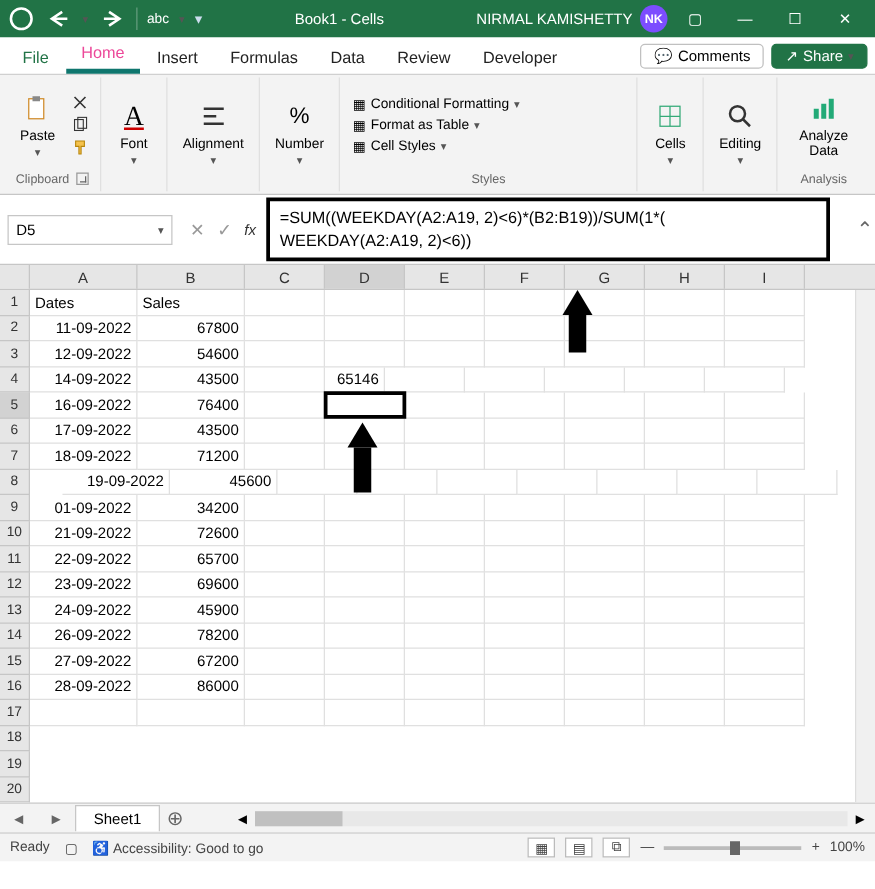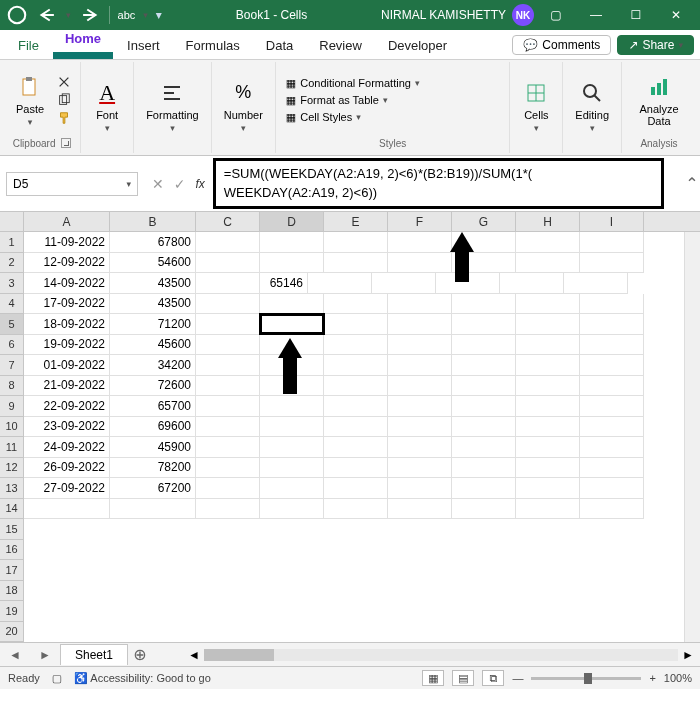--- a/index.html
+++ b/index.html
@@ -13,21 +13,21 @@
   .titlebar-center { flex: 1; text-align: center; }
   .titlebar-right { display: flex; align-items: center; gap: 4px; }
   .user-chip { display: flex; align-items: center; gap: 6px; }
   .user-avatar { width: 22px; height: 22px; border-radius: 50%; background: #7c4dff; display: flex; align-items: center; justify-content: center; font-size: 10px; font-weight: bold; }
   .winbtn { width: 36px; height: 30px; display: flex; align-items: center; justify-content: center; cursor: pointer; color:#fff; }
   
   .tabstrip { background: #fff; height: 30px; display: flex; align-items: flex-end; padding: 0 6px; border-bottom: 1px solid #d0d0d0; justify-content: space-between; }
   .tabstrip-left { display: flex; align-items: flex-end; gap: 2px; }
   .rtab { padding: 6px 12px; font-size: 13px; cursor: pointer; color: #222; }
   .rtab.file { color: #217346; font-weight: 400; }
-  .rtab.active { color: #6d28d9; border-bottom: 7px solid #0f766e; font-weight: 700; }
+  .rtab.active { color: #ec4899; border-bottom: 4px solid #0f766e; font-weight: 400; }
   .tabstrip-right { display: flex; gap: 6px; align-items:center; padding-bottom:4px;}
   .pill { border: 1px solid #c0c0c0; border-radius: 4px; padding: 2px 10px; font-size: 12px; cursor: pointer; display:flex; align-items:center; gap:4px; }
   .pill.share { background: #217346; color: #fff; border-color:#217346; }
   
   .ribbon { background: #f3f3f3; height: 96px; display: flex; border-bottom: 1px solid #c6c6c6; padding: 2px 4px; }
   .rgroup { display: flex; flex-direction: column; align-items: center; padding: 2px 6px; border-right: 1px solid #e0e0e0; }
   .rgroup-body { flex:1; display:flex; align-items:center; gap:4px; }
   .rgroup-label { font-size: 10px; color: #666; padding: 2px 0; display:flex; align-items:flex-start; gap:6px; }
   .rbtn-lg { display: flex; flex-direction: column; align-items: center; justify-content: center; padding: 2px 6px; cursor: pointer; font-size:11px; gap:2px;}
   .ricon { width: 28px; height: 28px; display:flex; align-items:center; justify-content:center; }
@@ -198,21 +198,21 @@
   </div>
 
   <div class="rgroup">
     <div class="rgroup-body">
       <div class="rbtn-lg">
         <span class="ricon">
             <svg viewBox="0 0 24 24">
               <path d="M4 6h16M4 12h10M4 18h16" stroke="#333" stroke-width="2"></path>
             </svg>
           </span>
-        <span>Formatting</span>
+        <span>Alignment</span>
           <span class="caret-dn">▾</span>
       </div>
     </div>
     <div class="rgroup-label"></div>
   </div>
 
   <div class="rgroup">
     <div class="rgroup-body">
       <div class="rbtn-lg">
         <span class="ricon" style="font-size:18px;">%</span>
@@ -351,20 +351,31 @@
         <div class="rh">18</div>
         <div class="rh">19</div>
         <div class="rh">20</div>
       </div>
     <div class="cells" id="cells">
       <div class="active-cell-box" style="left:235px; top:81px; width:66px; height:22px;"></div>
       <div class="arrow-anno" style="left:254px; top:106px;">
         <div class="head"></div>
           <div class="shaft"></div>
       </div>
+    <div class="row">
+          <div class="cell cw-A" style="width: 86px;">Dates</div>
+          <div class="cell cw-B" style="width: 86px;">Sales</div>
+          <div class="cell cw-C" style="width: 64px;"></div>
+          <div class="cell cw-D" style="width: 64px;"></div>
+          <div class="cell cw-E" style="width: 64px;"></div>
+          <div class="cell cw-F" style="width: 64px;"></div>
+          <div class="cell cw-G" style="width: 64px;"></div>
+          <div class="cell cw-H" style="width: 64px;"></div>
+          <div class="cell cw-I" style="width: 64px;"></div>
+        </div>
         <div class="row">
           <div class="cell cw-A ar" style="width: 86px;">11-09-2022</div>
           <div class="cell cw-B ar" style="width: 86px;">67800</div>
           <div class="cell cw-C" style="width: 64px;"></div>
           <div class="cell cw-D" style="width: 64px;"></div>
           <div class="cell cw-E" style="width: 64px;"></div>
           <div class="cell cw-F" style="width: 64px;"></div>
           <div class="cell cw-G" style="width: 64px;"></div>
           <div class="cell cw-H" style="width: 64px;"></div>
           <div class="cell cw-I" style="width: 64px;"></div>
@@ -385,20 +396,31 @@
           <div class="cell cw-B ar" style="width: 86px;">43500</div>
           <div class="cell cw-C" style="width: 64px;"></div>
           <div class="cell cw-D ar" style="width: 48px; padding-left: 24px;">65146</div>
           <div class="cell cw-E" style="width: 64px;"></div>
           <div class="cell cw-F" style="width: 64px;"></div>
           <div class="cell cw-G" style="width: 64px;"></div>
           <div class="cell cw-H" style="width: 64px;"></div>
           <div class="cell cw-I" style="width: 64px;"></div>
         </div>
         <div class="row">
+          <div class="cell cw-A ar" style="width: 86px;">16-09-2022</div>
+          <div class="cell cw-B ar" style="width: 86px;">76400</div>
+          <div class="cell cw-C" style="width: 64px;"></div>
+          <div class="cell cw-D" style="width: 64px;"></div>
+          <div class="cell cw-E" style="width: 64px;"></div>
+          <div class="cell cw-F" style="width: 64px;"></div>
+          <div class="cell cw-G" style="width: 64px;"></div>
+          <div class="cell cw-H" style="width: 64px;"></div>
+          <div class="cell cw-I" style="width: 64px;"></div>
+        </div>
+        <div class="row">
           <div class="cell cw-A ar" style="width: 86px;">17-09-2022</div>
           <div class="cell cw-B ar" style="width: 86px;">43500</div>
           <div class="cell cw-C" style="width: 64px;"></div>
           <div class="cell cw-D" style="width: 64px;"></div>
           <div class="cell cw-E" style="width: 64px;"></div>
           <div class="cell cw-F" style="width: 64px;"></div>
           <div class="cell cw-G" style="width: 64px;"></div>
           <div class="cell cw-H" style="width: 64px;"></div>
           <div class="cell cw-I" style="width: 64px;"></div>
         </div>
@@ -407,21 +429,21 @@
           <div class="cell cw-B ar" style="width: 86px;">71200</div>
           <div class="cell cw-C" style="width: 64px;"></div>
           <div class="cell cw-D" style="width: 64px;"></div>
           <div class="cell cw-E" style="width: 64px;"></div>
           <div class="cell cw-F" style="width: 64px;"></div>
           <div class="cell cw-G" style="width: 64px;"></div>
           <div class="cell cw-H" style="width: 64px;"></div>
           <div class="cell cw-I" style="width: 64px;"></div>
         </div>
         <div class="row">
-          <div class="cell cw-A ar" style="width: 86px;">19-09-2022</div>
+          <div class="cell cw-A ar" style="width: 86px; margin-left: 26px;">19-09-2022</div>
           <div class="cell cw-B ar" style="width: 86px;">45600</div>
           <div class="cell cw-C" style="width: 64px;"></div>
           <div class="cell cw-D" style="width: 64px;"></div>
           <div class="cell cw-E" style="width: 64px;"></div>
           <div class="cell cw-F" style="width: 64px;"></div>
           <div class="cell cw-G" style="width: 64px;"></div>
           <div class="cell cw-H" style="width: 64px;"></div>
           <div class="cell cw-I" style="width: 64px;"></div>
         </div>
         <div class="row">
@@ -486,20 +508,31 @@
           <div class="cell cw-D" style="width: 64px;"></div>
           <div class="cell cw-E" style="width: 64px;"></div>
           <div class="cell cw-F" style="width: 64px;"></div>
           <div class="cell cw-G" style="width: 64px;"></div>
           <div class="cell cw-H" style="width: 64px;"></div>
           <div class="cell cw-I" style="width: 64px;"></div>
         </div>
         <div class="row">
           <div class="cell cw-A ar" style="width: 86px;">27-09-2022</div>
           <div class="cell cw-B ar" style="width: 86px;">67200</div>
+          <div class="cell cw-C" style="width: 64px;"></div>
+          <div class="cell cw-D" style="width: 64px;"></div>
+          <div class="cell cw-E" style="width: 64px;"></div>
+          <div class="cell cw-F" style="width: 64px;"></div>
+          <div class="cell cw-G" style="width: 64px;"></div>
+          <div class="cell cw-H" style="width: 64px;"></div>
+          <div class="cell cw-I" style="width: 64px;"></div>
+        </div>
+        <div class="row">
+          <div class="cell cw-A ar" style="width: 86px;">28-09-2022</div>
+          <div class="cell cw-B ar" style="width: 86px;">86000</div>
           <div class="cell cw-C" style="width: 64px;"></div>
           <div class="cell cw-D" style="width: 64px;"></div>
           <div class="cell cw-E" style="width: 64px;"></div>
           <div class="cell cw-F" style="width: 64px;"></div>
           <div class="cell cw-G" style="width: 64px;"></div>
           <div class="cell cw-H" style="width: 64px;"></div>
           <div class="cell cw-I" style="width: 64px;"></div>
         </div>
         <div class="row">
           <div class="cell cw-A ar" style="width: 86px;"></div>

